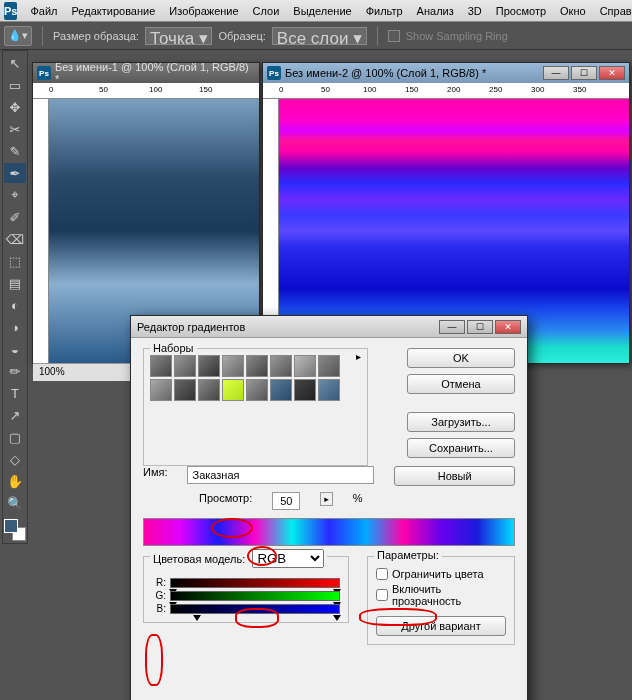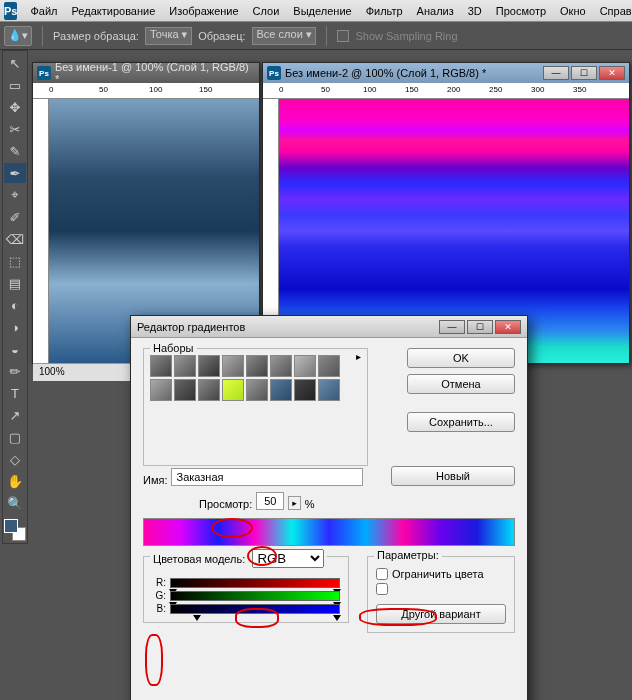--- a/index.html
+++ b/index.html
@@ -6,21 +6,21 @@
 body { width: 632px; height: 700px; background: #535353; overflow: hidden; position: relative; }
 
 
 .menubar { height: 22px; background: linear-gradient(#e8e8e8,#d4d4d4); display: flex; align-items: center; padding-left: 4px; gap: 0; font-size: 11px; border-bottom: 1px solid #888; }
 .menubar .logo { width: 24px; height: 18px; background: #0a5a8a; color: #fff; font-weight: bold; font-size: 11px; display: flex; align-items: center; justify-content: center; border-radius: 2px; margin-right: 6px; }
 .menubar .menu-item { padding: 3px 7px; cursor: default; }
 
 
 .optbar { height: 28px; background: #535353; display: flex; align-items: center; padding-left: 4px; gap: 6px; color: #d0d0d0; font-size: 11px; border-bottom: 1px solid #333; }
 .optbar .tool-ic { width: 28px; height: 20px; background: #6a6a6a; border: 1px solid #888; border-radius: 2px; display: flex; align-items: center; justify-content: center; }
-.optbar select, .optbar .sel { background: #6a6a6a; color: #d0d0d0; border: 1px solid #888; font-size: 11px; height: 18px; padding: 0 4px; }
+.optbar select, .optbar .sel { background: #6a6a6a; color: #d0d0d0; border: 1px solid #888; font-size: 17px; height: 18px; padding: 0 4px; }
 .optbar .divider { width: 1px; height: 20px; background: #777; margin: 0 4px; }
 .optbar .chk { width: 12px; height: 12px; border: 1px solid #888; background: #5a5a5a; }
 .optbar .chklabel { color: #888; }
 
 
 .workspace { position: absolute; top: 50px; left: 0; right: 0; bottom: 0; background: #535353; }
 
 
 .toolbox { position: absolute; left: 2px; top: 0; width: 26px; background: #535353; border: 1px solid #3a3a3a; padding: 2px 0; display: flex; flex-direction: column; align-items: center; gap: 2px; }
 .toolbox .tool { width: 22px; height: 20px; display: flex; align-items: center; justify-content: center; color: #d0d0d0; font-size: 13px; cursor: pointer; }
@@ -69,21 +69,21 @@
 .ge-left { width: 225px; float: left; }
 .ge-right { width: 108px; float: right; display: flex; flex-direction: column; gap: 6px; }
 .ge-btn { height: 20px; background: linear-gradient(#fdfdfd,#e0e0e0); border: 1px solid #888; border-radius: 3px; font-size: 11px; cursor: pointer; }
 
 .presets-frame { border: 1px solid #bbb; padding: 6px; height: 118px; position: relative; }
 .presets-label { position: absolute; top: -7px; left: 6px; background: #f0f0f0; padding: 0 3px; font-size: 11px; }
 .presets-grid { display: flex; flex-wrap: wrap; gap: 2px; width: 210px; }
 .preset { width: 22px; height: 22px; border: 1px solid #888; }
 .presets-arrow { position: absolute; right: 6px; top: 2px; font-size: 10px; cursor: pointer; }
 
-.row { display: flex; align-items: flex-end; gap: 4px; font-size: 11px; margin-top: 10px; clear: both; }
+.row { display: flex; align-items: flex-start; gap: 20px; font-size: 11px; margin-top: 10px; clear: both; }
 .row input[type=text] { border: 1px solid #999; height: 18px; font-size: 11px; padding: 0 4px; }
 .row select { border: 1px solid #999; height: 18px; font-size: 11px; background: #fff; }
 
 .noise-bar { height: 28px; width: 100%; margin-top: 8px; background: linear-gradient(to right,
   #ff00aa, #dd00ff, #1a1aff, #ff00cc, #00eeee, #2a2aff, #00aaff, #ff00aa, #6a00ee, #1a1add, #00ddff); border: 1px solid #888; }
 
 .colormodel-box { border: 1px solid #bbb; padding: 8px 8px 6px 8px; margin-top: 10px; width: 206px; float: left; position: relative; }
 .params-box { border: 1px solid #bbb; padding: 8px; margin-top: 10px; width: 148px; float: right; position: relative; }
 .grp-label { position: absolute; top: -8px; left: 6px; background: #f0f0f0; padding: 0 3px; font-size: 11px; }
 
@@ -237,20 +237,21 @@
               <div class="preset" style="background: linear-gradient(135deg, rgb(90, 122, 154), rgb(42, 74, 106));"></div>
               <div class="preset" style="background: linear-gradient(135deg, rgb(68, 68, 68), rgb(34, 34, 34));"></div>
               <div class="preset" style="background: linear-gradient(135deg, rgb(106, 138, 170), rgb(58, 90, 122));"></div>
             </div>
         </div>
       </div>
       <div class="ge-right">
         <button class="ge-btn">OK</button>
         <button class="ge-btn">Отмена</button>
         <div style="height:6px"></div>
+        <button class="ge-btn">Загрузить...</button>
         <button class="ge-btn">Сохранить...</button>
       </div>
 
       <div class="row" style="margin-top:18px">
         <span>Имя:</span>
         <input type="text" style="width: 192px;" value="Заказная">
         <button class="ge-btn" style="width:124px;margin-left:auto">Новый</button>
       </div>
 
 
@@ -293,20 +294,21 @@
       </div>
 
       <div class="params-box">
         <div class="grp-label">Параметры:</div>
         <div class="chk-row">
             <input type="checkbox" style="">
             <span>Ограничить цвета</span>
           </div>
         <div class="chk-row">
             <input type="checkbox" style="">
+            <span>Включить прозрачность</span>
           </div>
         <button class="ge-btn" style="width:100%;margin-top:6px">Другой вариант</button>
       </div>
 
       <div class="redcirc" style="left:80px; top:180px; width:42px; height:20px;"></div>
       <div class="redcirc" style="left:116px; top:208px; width:30px; height:20px;"></div>
       <div class="redcirc" style="left:104px; top:270px; width:44px; height:20px;border-radius:40%"></div>
       <div class="redcirc" style="left:14px; top:296px; width:18px; height:52px;border-radius:40%"></div>
       <div class="redcirc" style="left:228px; top:270px; width:78px; height:18px;border-radius:40%"></div>
 

